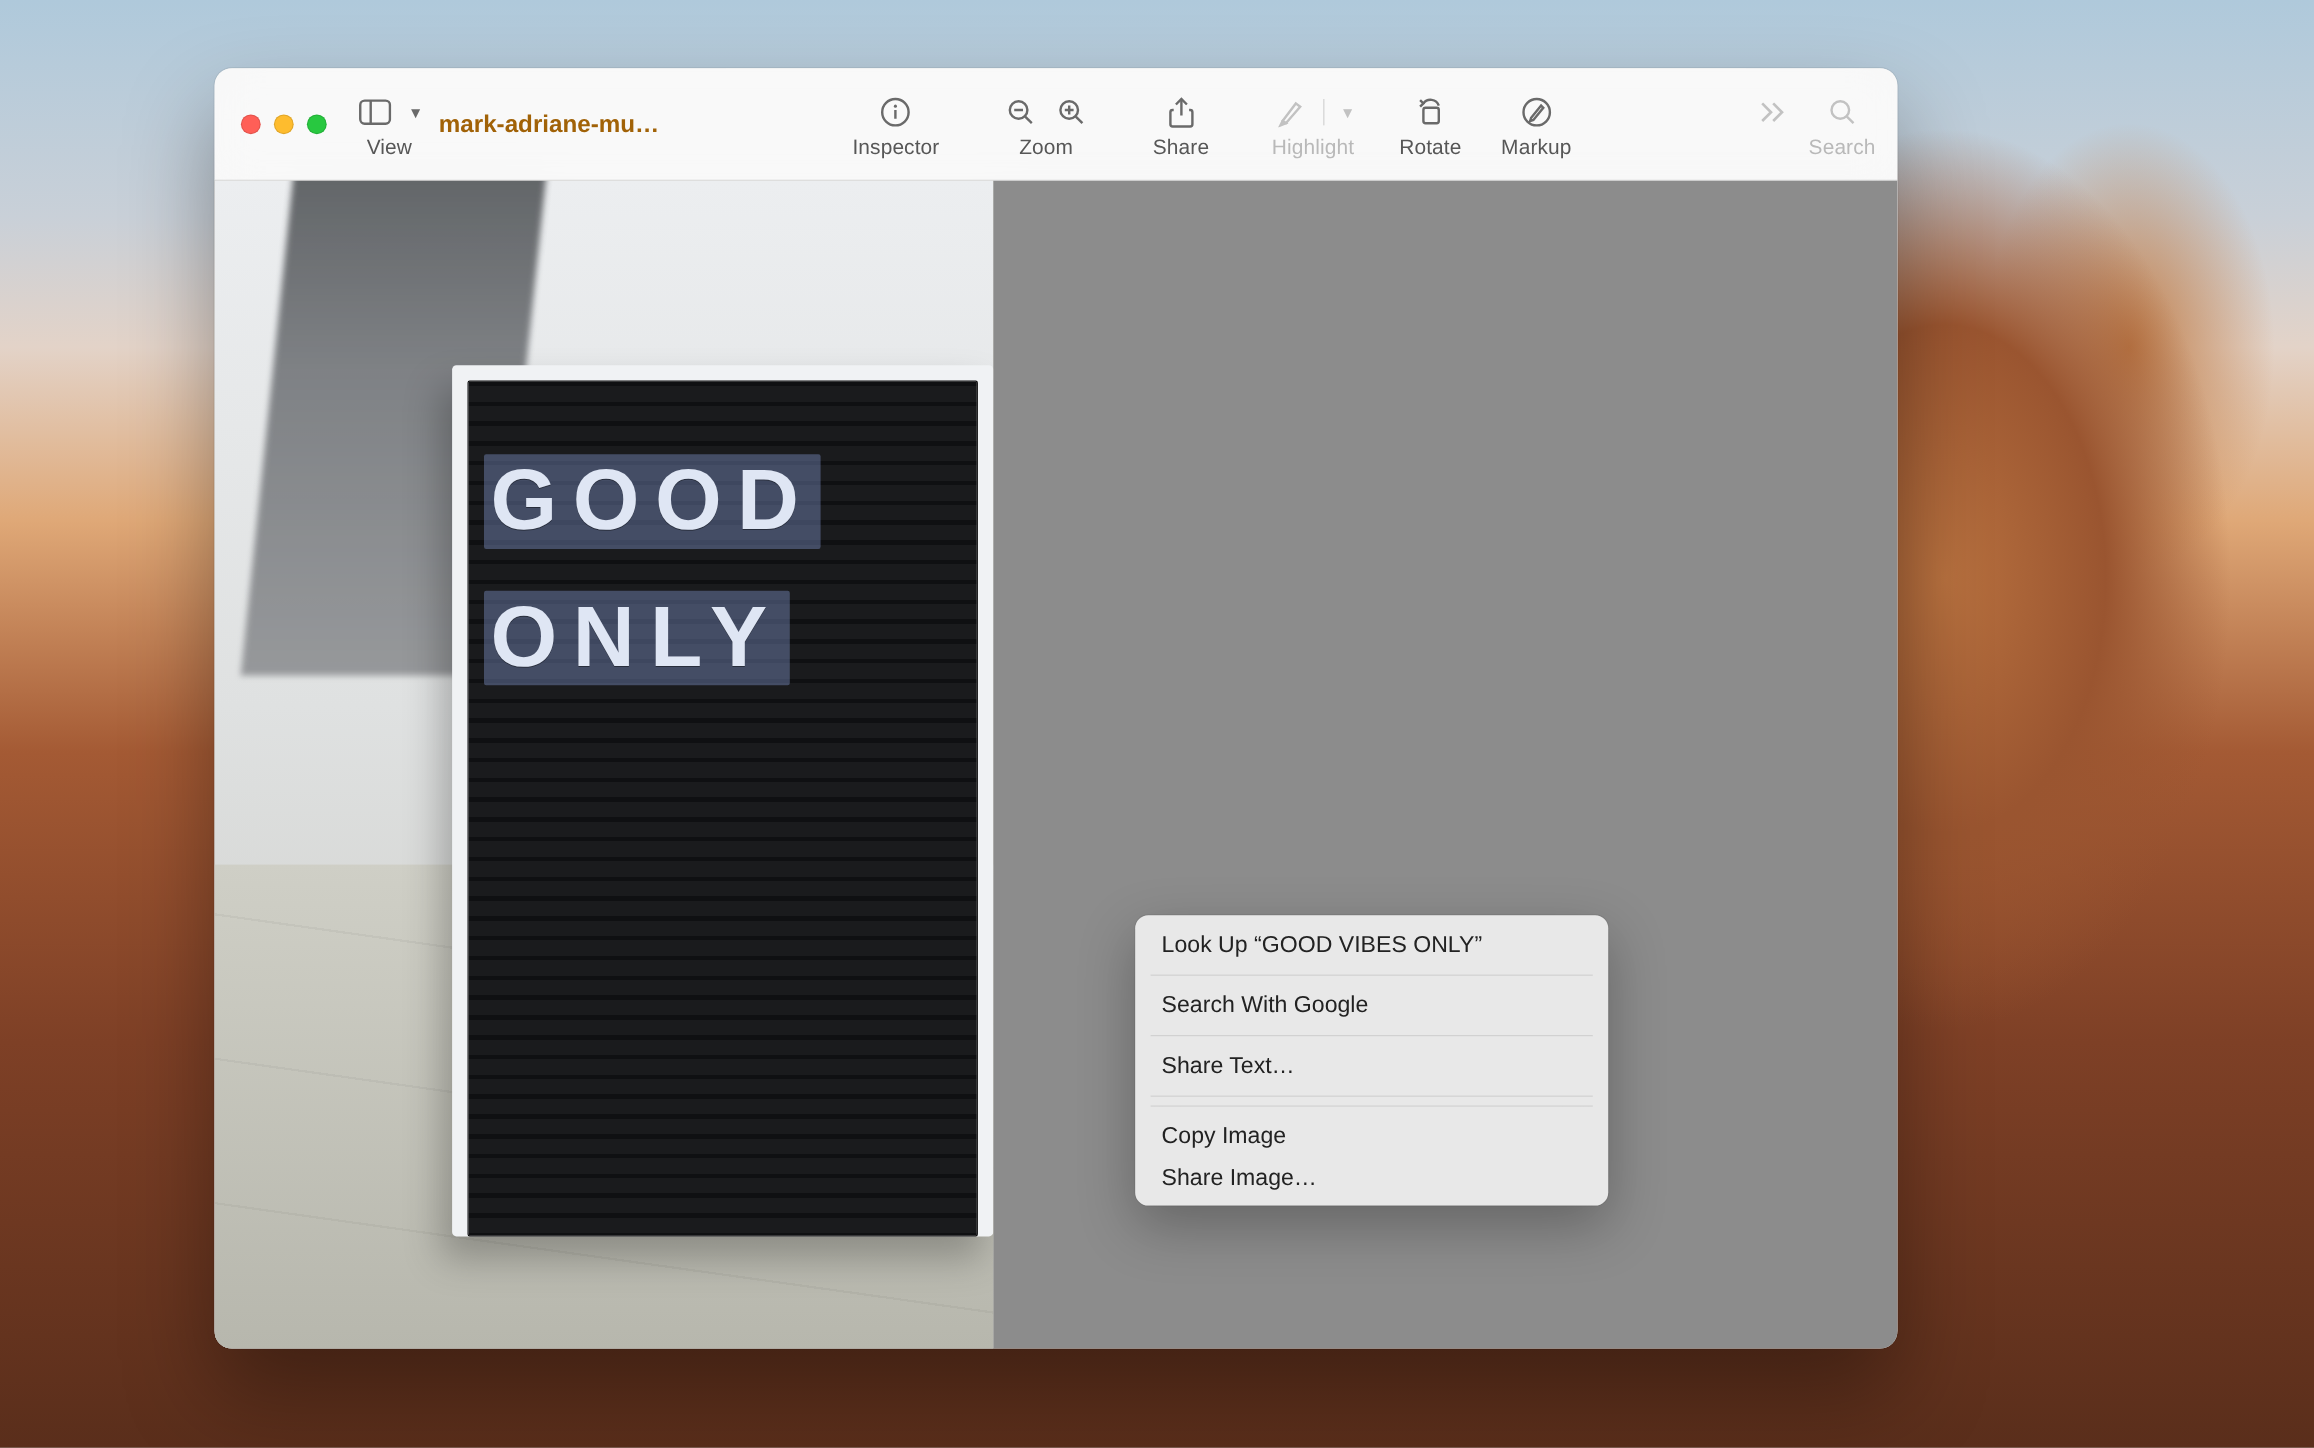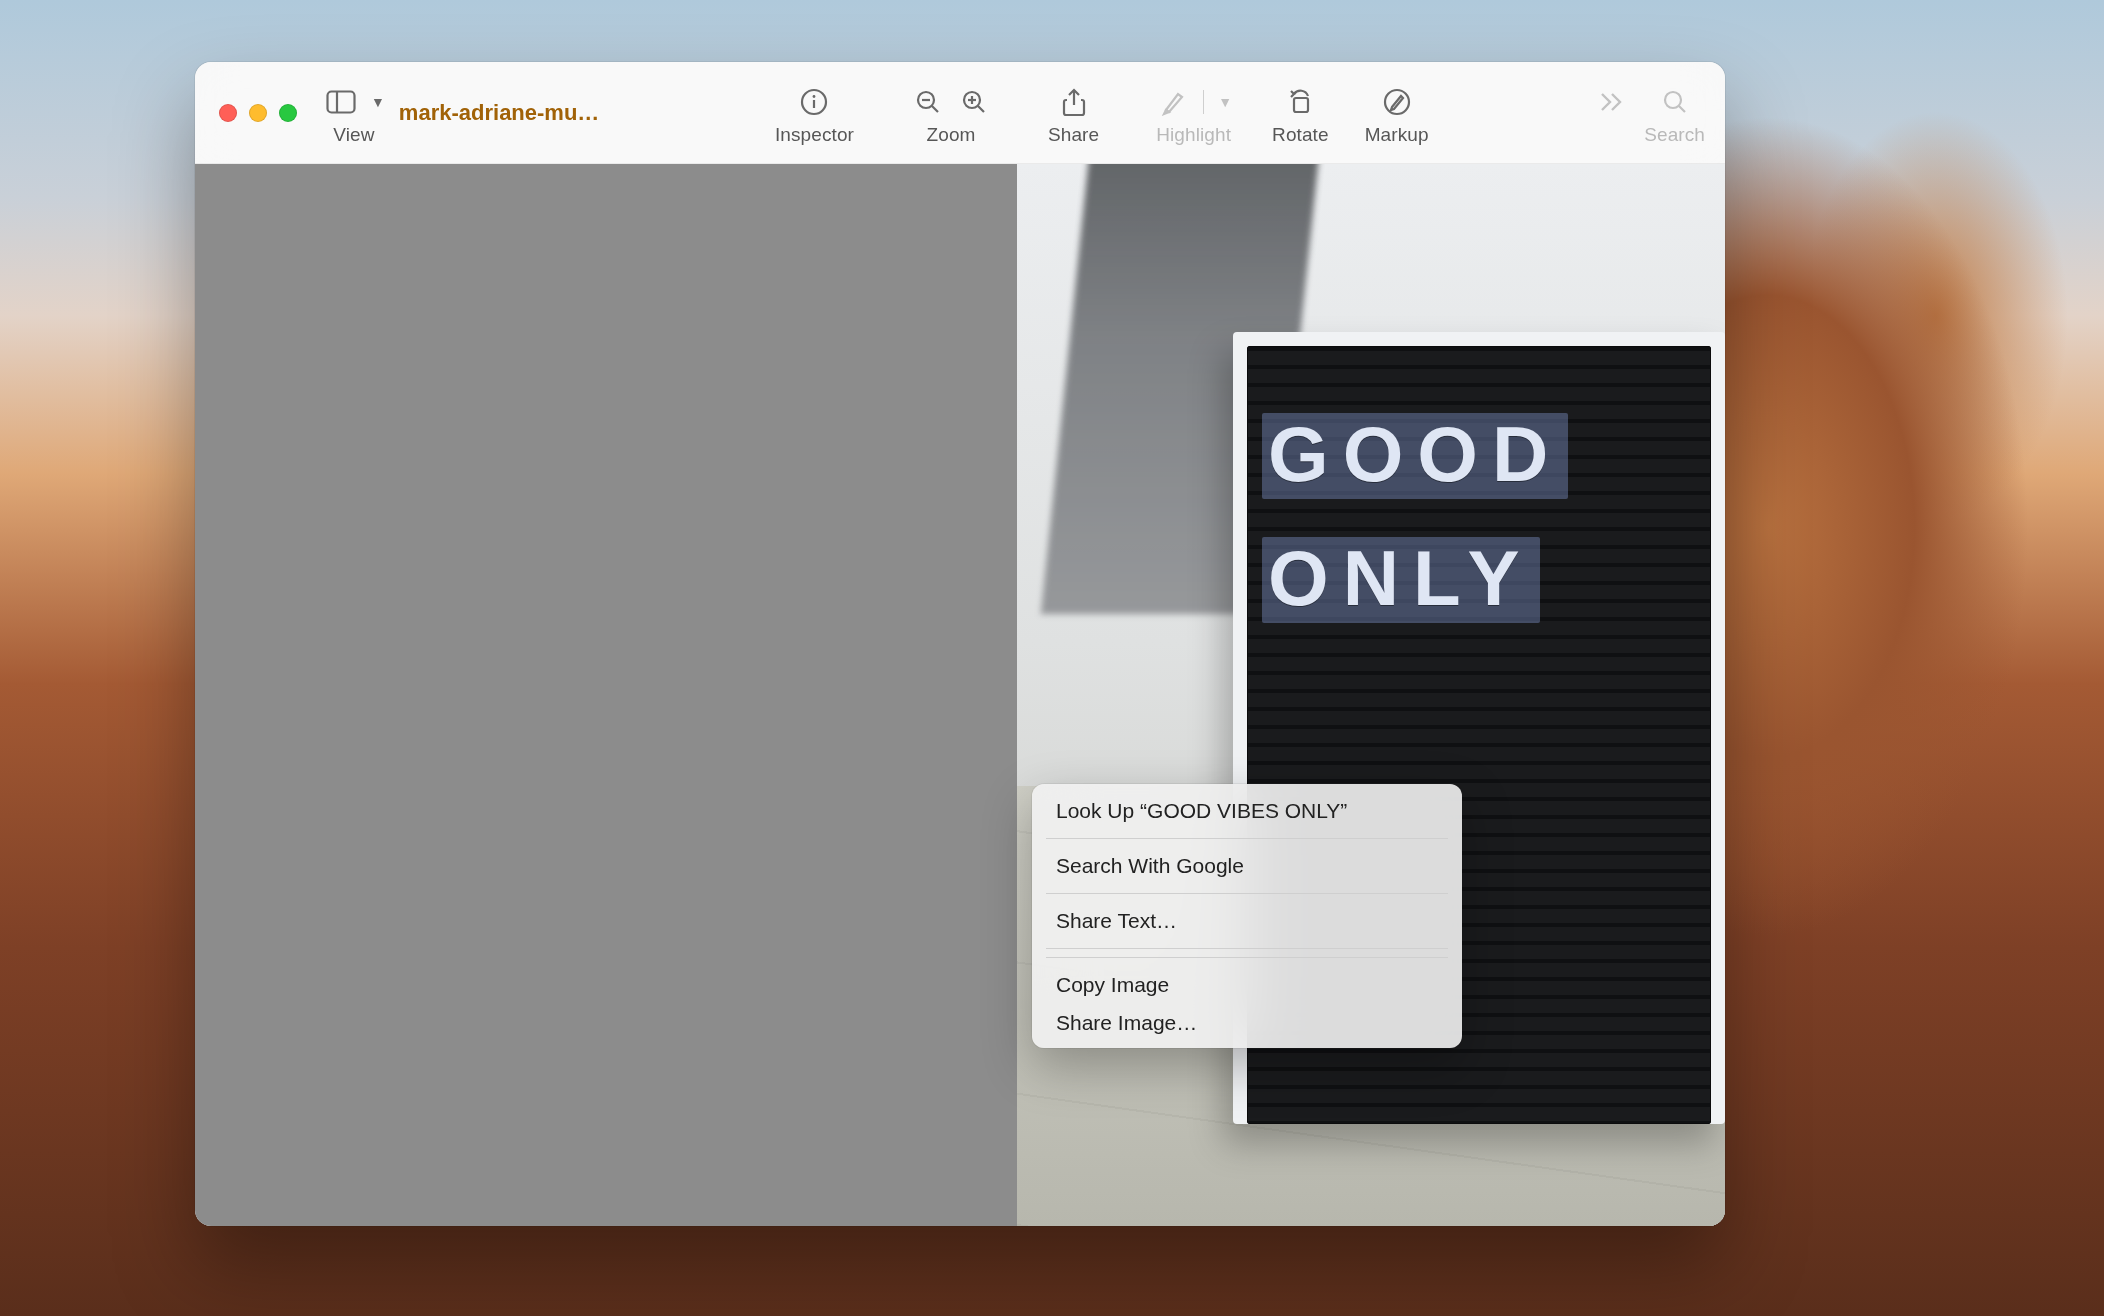--- a/index.html
+++ b/index.html
@@ -53,21 +53,21 @@
     .spacer-flex { flex: 1 1 auto; }
     .tb-btn { display:flex; align-items:center; justify-content:center; width:36px; height:36px; }
     .tb-btn svg { stroke:#6a6a6a; }
     .tb-group.disabled .tb-btn svg { stroke:#c2c2c2; }
     .chev-down { font-size: 14px; color:#6a6a6a; margin-left:2px;}
     .sep-small { width:1px; height:24px; background:#cfcfcf; margin:0 2px;}
 
     .content {
       position:absolute; left:0; right:0; top:102px; bottom:0;
       background:#8c8c8c;
-      display:flex; justify-content:flex-end;
+      display:flex; justify-content:flex-start;
     }
     .canvas { width: 708px; height:100%; position:relative; background:#d9dad4; overflow:hidden; }
     .bg-street{ position:absolute; inset:0;
       background:
         linear-gradient(180deg, rgba(233,234,232,0.0) 66%, rgba(130,130,125,0.25) 100%),
         linear-gradient(180deg, #eceef0 0%, #dfe1e1 45%, #c8c8c2 100%);
       filter: blur(0.2px);
     }
     .building{ position:absolute; left:48px; top:-10px; width:230px; height:460px;
       background: linear-gradient(180deg,#4a4d50 0%, #6d7074 40%, #8a8c8f 100%);
@@ -107,21 +107,21 @@
     }
     .sign-word span.sel{
       background: rgba(120,140,190,0.45);
       border-radius:2px;
       box-decoration-break: clone;
       padding: 2px 6px 6px 6px;
     }
 
     .ctx-menu{
       position:absolute;
-      left: 1032px; top: 784px;
+      left: 1032px; top: 832px;
       width: 430px;
       background: rgba(242,242,242,0.90);
       backdrop-filter: blur(30px);
       border-radius: 12px;
       box-shadow: 0 18px 50px rgba(0,0,0,0.28), 0 0 0 1px rgba(0,0,0,0.06);
       padding: 8px 0 6px;
       font-size: 21px;
       color:#222;
     }
     .ctx-item{ padding: 7px 24px; white-space:nowrap; }

